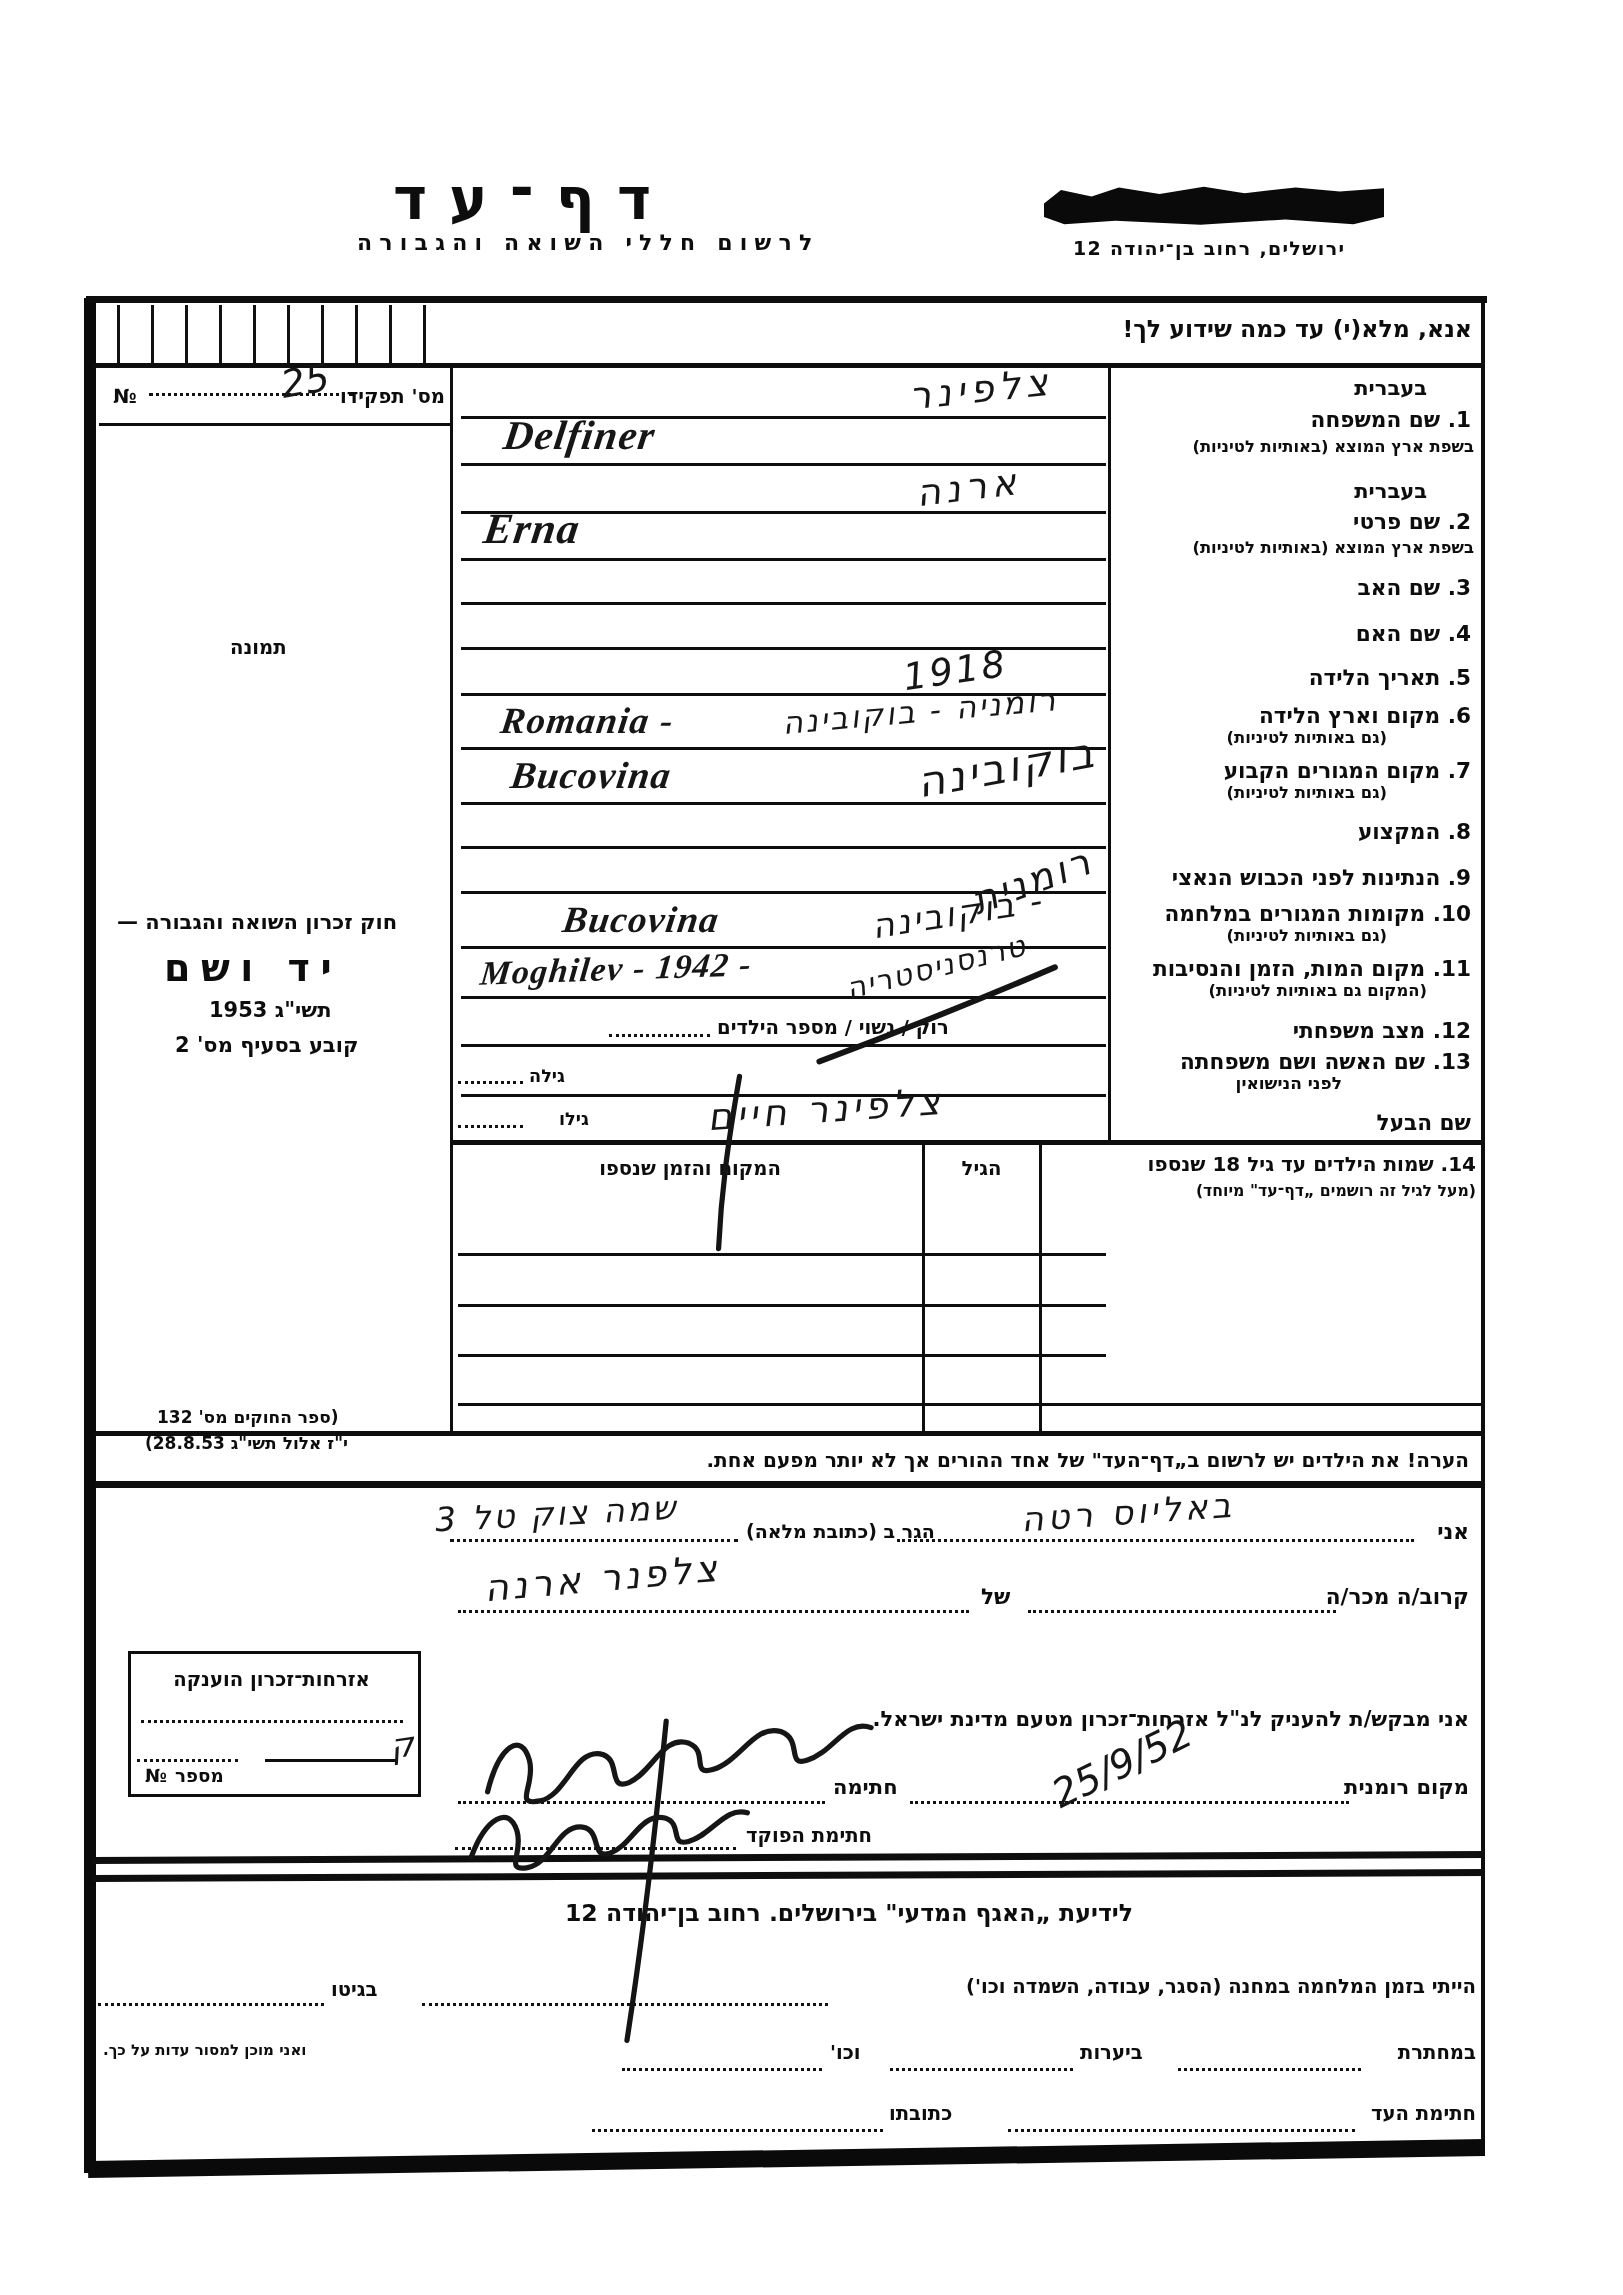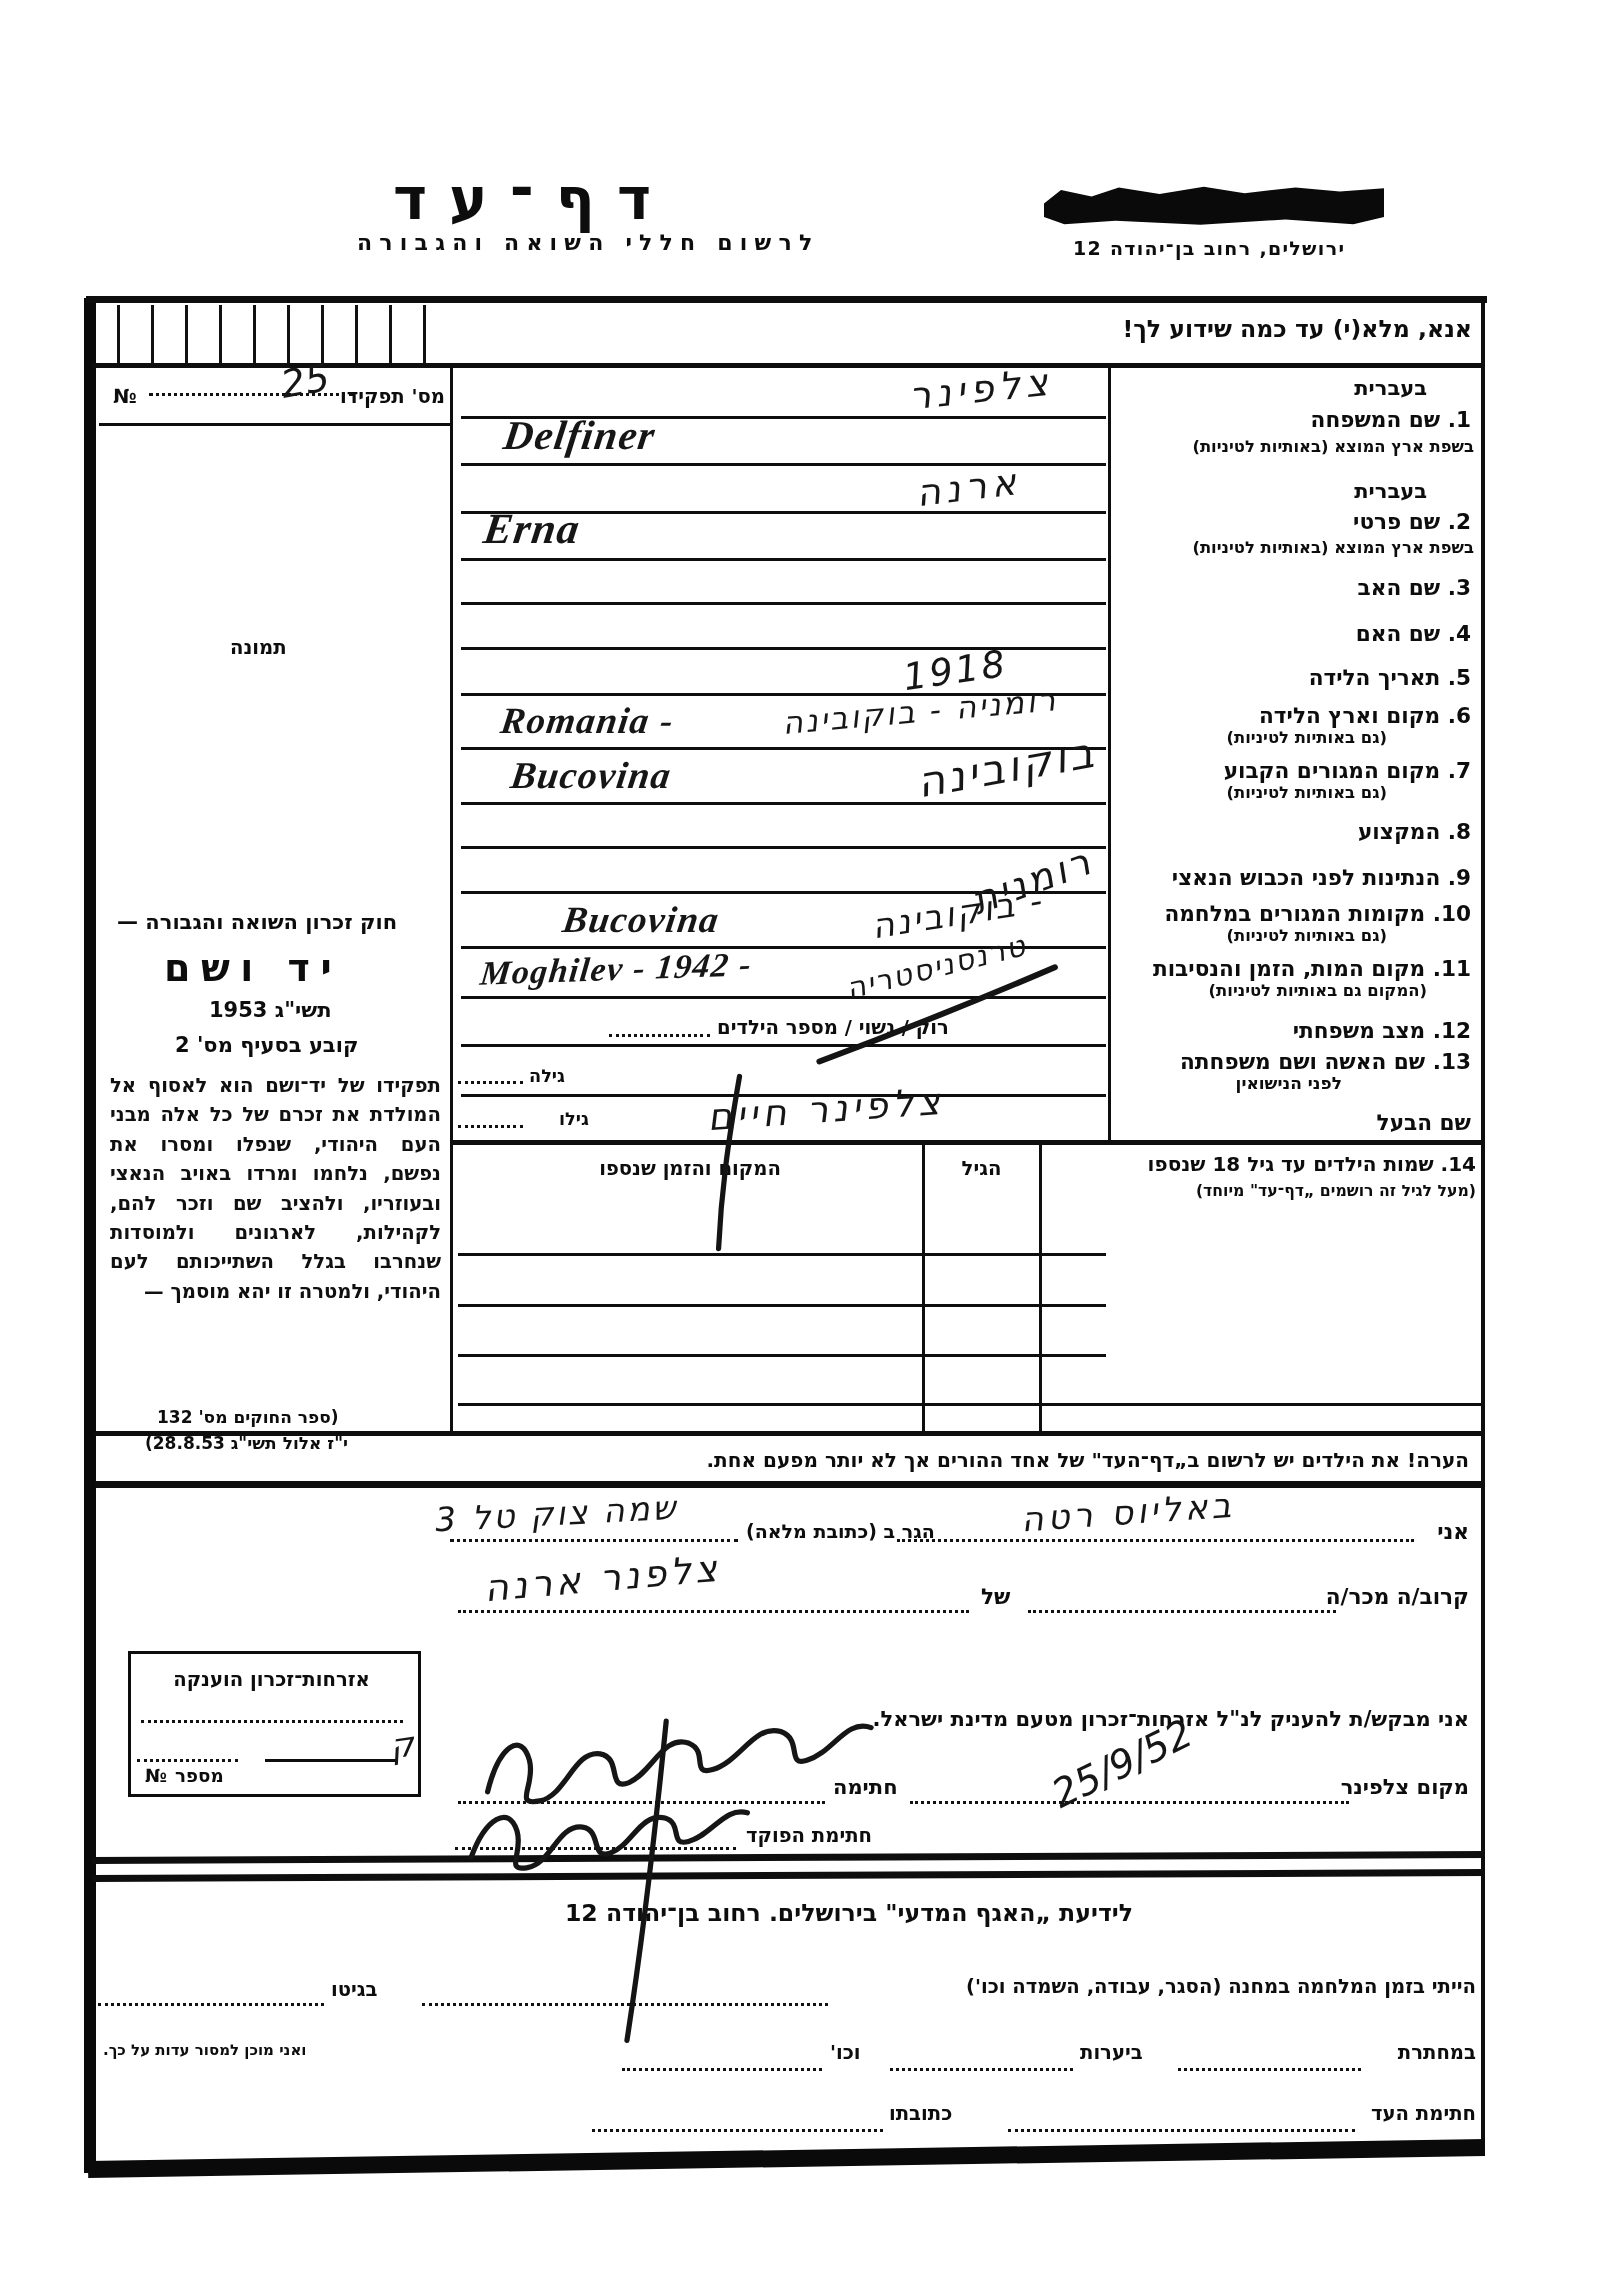--- a/index.html
+++ b/index.html
@@ -56,21 +56,20 @@
   <div class="ln" style="left:99px;top:423px;width:351px;height:2.6px;"></div>
 
   <div class="p" style="right:151px;top:315px;font-size:23.6px;">אנא, מלא(י) עד כמה שידוע לך!</div>
 
   <div class="p" style="left:230px;top:636px;font-size:19.6px;">תמונה</div>
 
   <div class="p" style="left:117px;top:910px;font-size:21px;">חוק זכרון השואה והגבורה —</div>
   <div class="p" style="left:164px;top:946px;font-size:38px;letter-spacing:10.5px;">יד ושם</div>
   <div class="p" style="left:209px;top:998px;font-size:21px;">תשי"ג 1953</div>
   <div class="p" style="left:175px;top:1033px;font-size:21px;">קובע בסעיף מס' 2</div>
-  <div class="lawp" style="left:110px;top:1071px;width:331px;font-size:19.6px;">תפקידו של יד־ושם הוא לאסוף אל המולדת את זכרם של כל אלה מבני העם היהודי, שנפלו ומסרו את נפשם, נלחמו ומרדו באויב הנאצי ובעוזריו, ולהציב שם וזכר להם, לקהילות, לארגונים ולמוסדות שנחרבו בגלל השתייכותם לעם היהודי, ולמטרה זו יהא מוסמך —</div>
   <div class="p" style="left:157px;top:1407px;font-size:17px;">(ספר החוקים מס' 132</div>
   <div class="p" style="left:145px;top:1433px;font-size:17px;">י"ז אלול תשי"ג 28.8.53)</div>
 
   <div class="p" style="right:196px;top:376px;font-size:21px;">בעברית</div>
   <div class="p" style="right:152px;top:407px;font-size:21.6px;">1. שם המשפחה</div>
   <div class="p" style="right:149px;top:437px;font-size:16.4px;">בשפת ארץ המוצא (באותיות לטיניות)</div>
 
   <div class="p" style="right:196px;top:479px;font-size:21px;">בעברית</div>
   <div class="p" style="right:152px;top:509px;font-size:21.6px;">2. שם פרטי</div>
   <div class="p" style="right:149px;top:538px;font-size:16.4px;">בשפת ארץ המוצא (באותיות לטיניות)</div>
@@ -149,21 +148,21 @@
   <div class="hw" style="left:435px;top:1494px;font-size:33px;transform:rotate(-3deg);letter-spacing:2.6px;">שמה צוק טל 3</div>
 
   <div class="p" style="right:154px;top:1584px;font-size:21.6px;">קרוב/ה מכר/ה</div>
   <div class="dot" style="left:1028px;top:1610px;width:308px;"></div>
   <div class="p" style="left:981px;top:1584px;font-size:21.6px;">של</div>
   <div class="dot" style="left:458px;top:1610px;width:511px;"></div>
   <div class="hw" style="left:484px;top:1557px;font-size:37px;transform:rotate(-5deg);letter-spacing:3.9px;">צלפנר ארנה</div>
 
   <div class="p" style="right:154px;top:1707px;font-size:21px;">אני מבקש/ת להעניק לנ"ל אזרחות־זכרון מטעם מדינת ישראל.</div>
 
-  <div class="p" style="right:154px;top:1775px;font-size:21px;">מקום צלפינר</div>
+  <div class="p" style="right:154px;top:1775px;font-size:21px;">מקום רומנית</div>
   <div class="dot" style="left:910px;top:1801px;width:439px;"></div>
   <div class="hw" style="left:1047px;top:1741px;font-size:39px;transform:rotate(-26deg);">25/9/52</div>
   <div class="p" style="left:833px;top:1775px;font-size:21px;">חתימה</div>
   <div class="dot" style="left:458px;top:1801px;width:367px;"></div>
 
   <div class="p" style="left:746px;top:1824px;font-size:19.6px;">חתימת הפוקד</div>
   <div class="dot" style="left:455px;top:1847px;width:281px;"></div>
 
   <div class="box" style="left:128px;top:1651px;width:287px;height:140px;"></div>
   <div class="p ctr" style="left:134px;top:1668px;width:275px;font-size:19.6px;">אזרחות־זכרון הוענקה</div>

